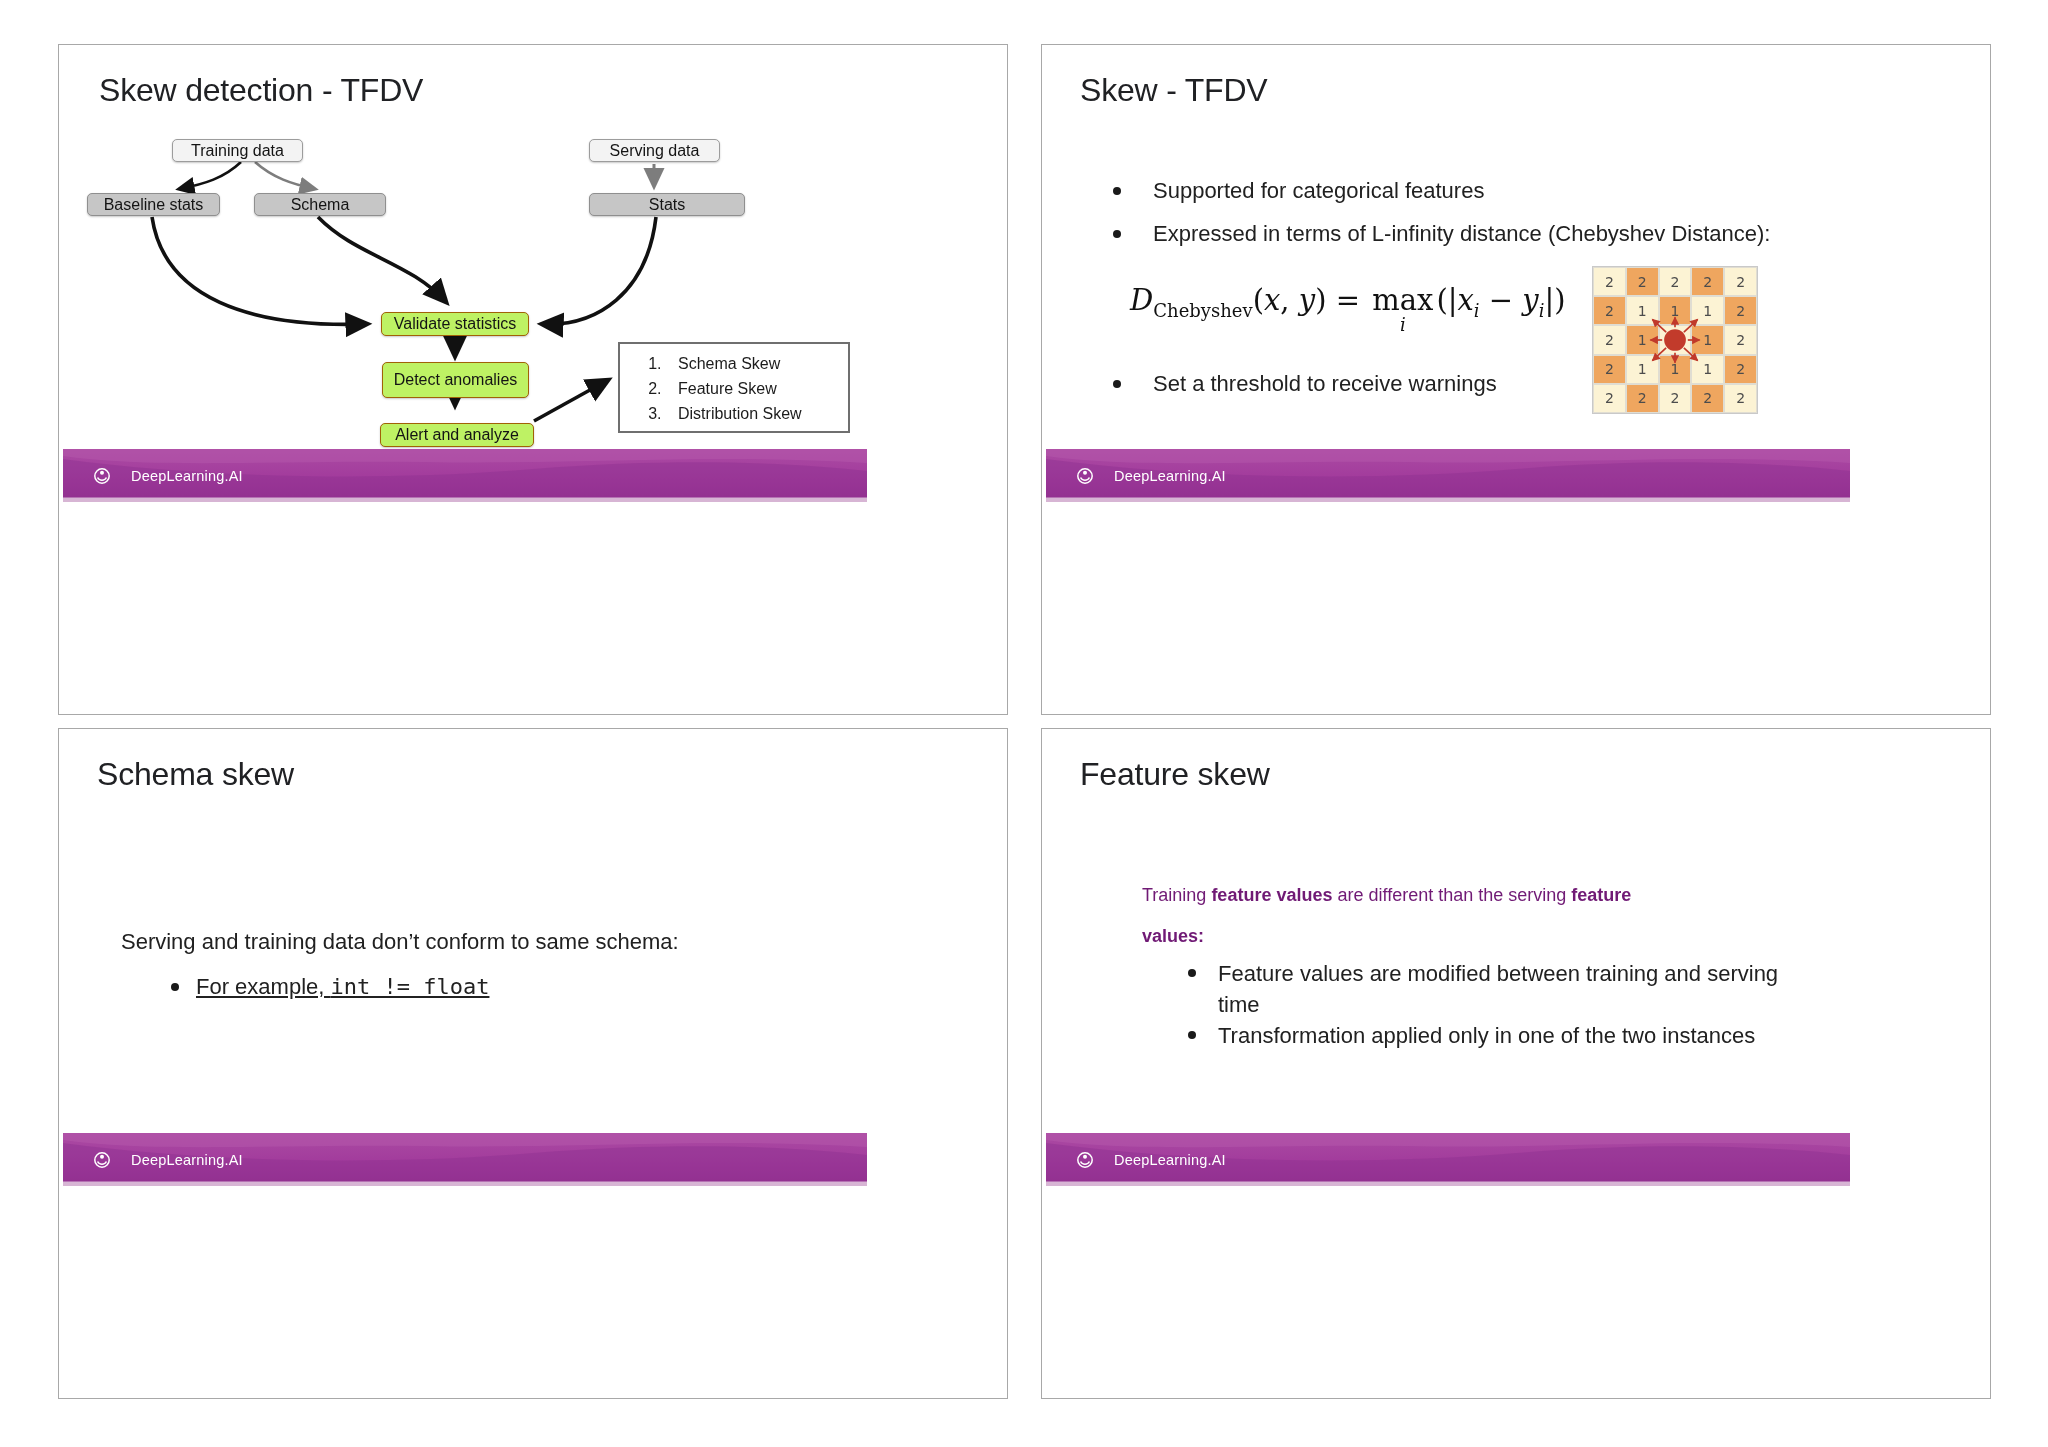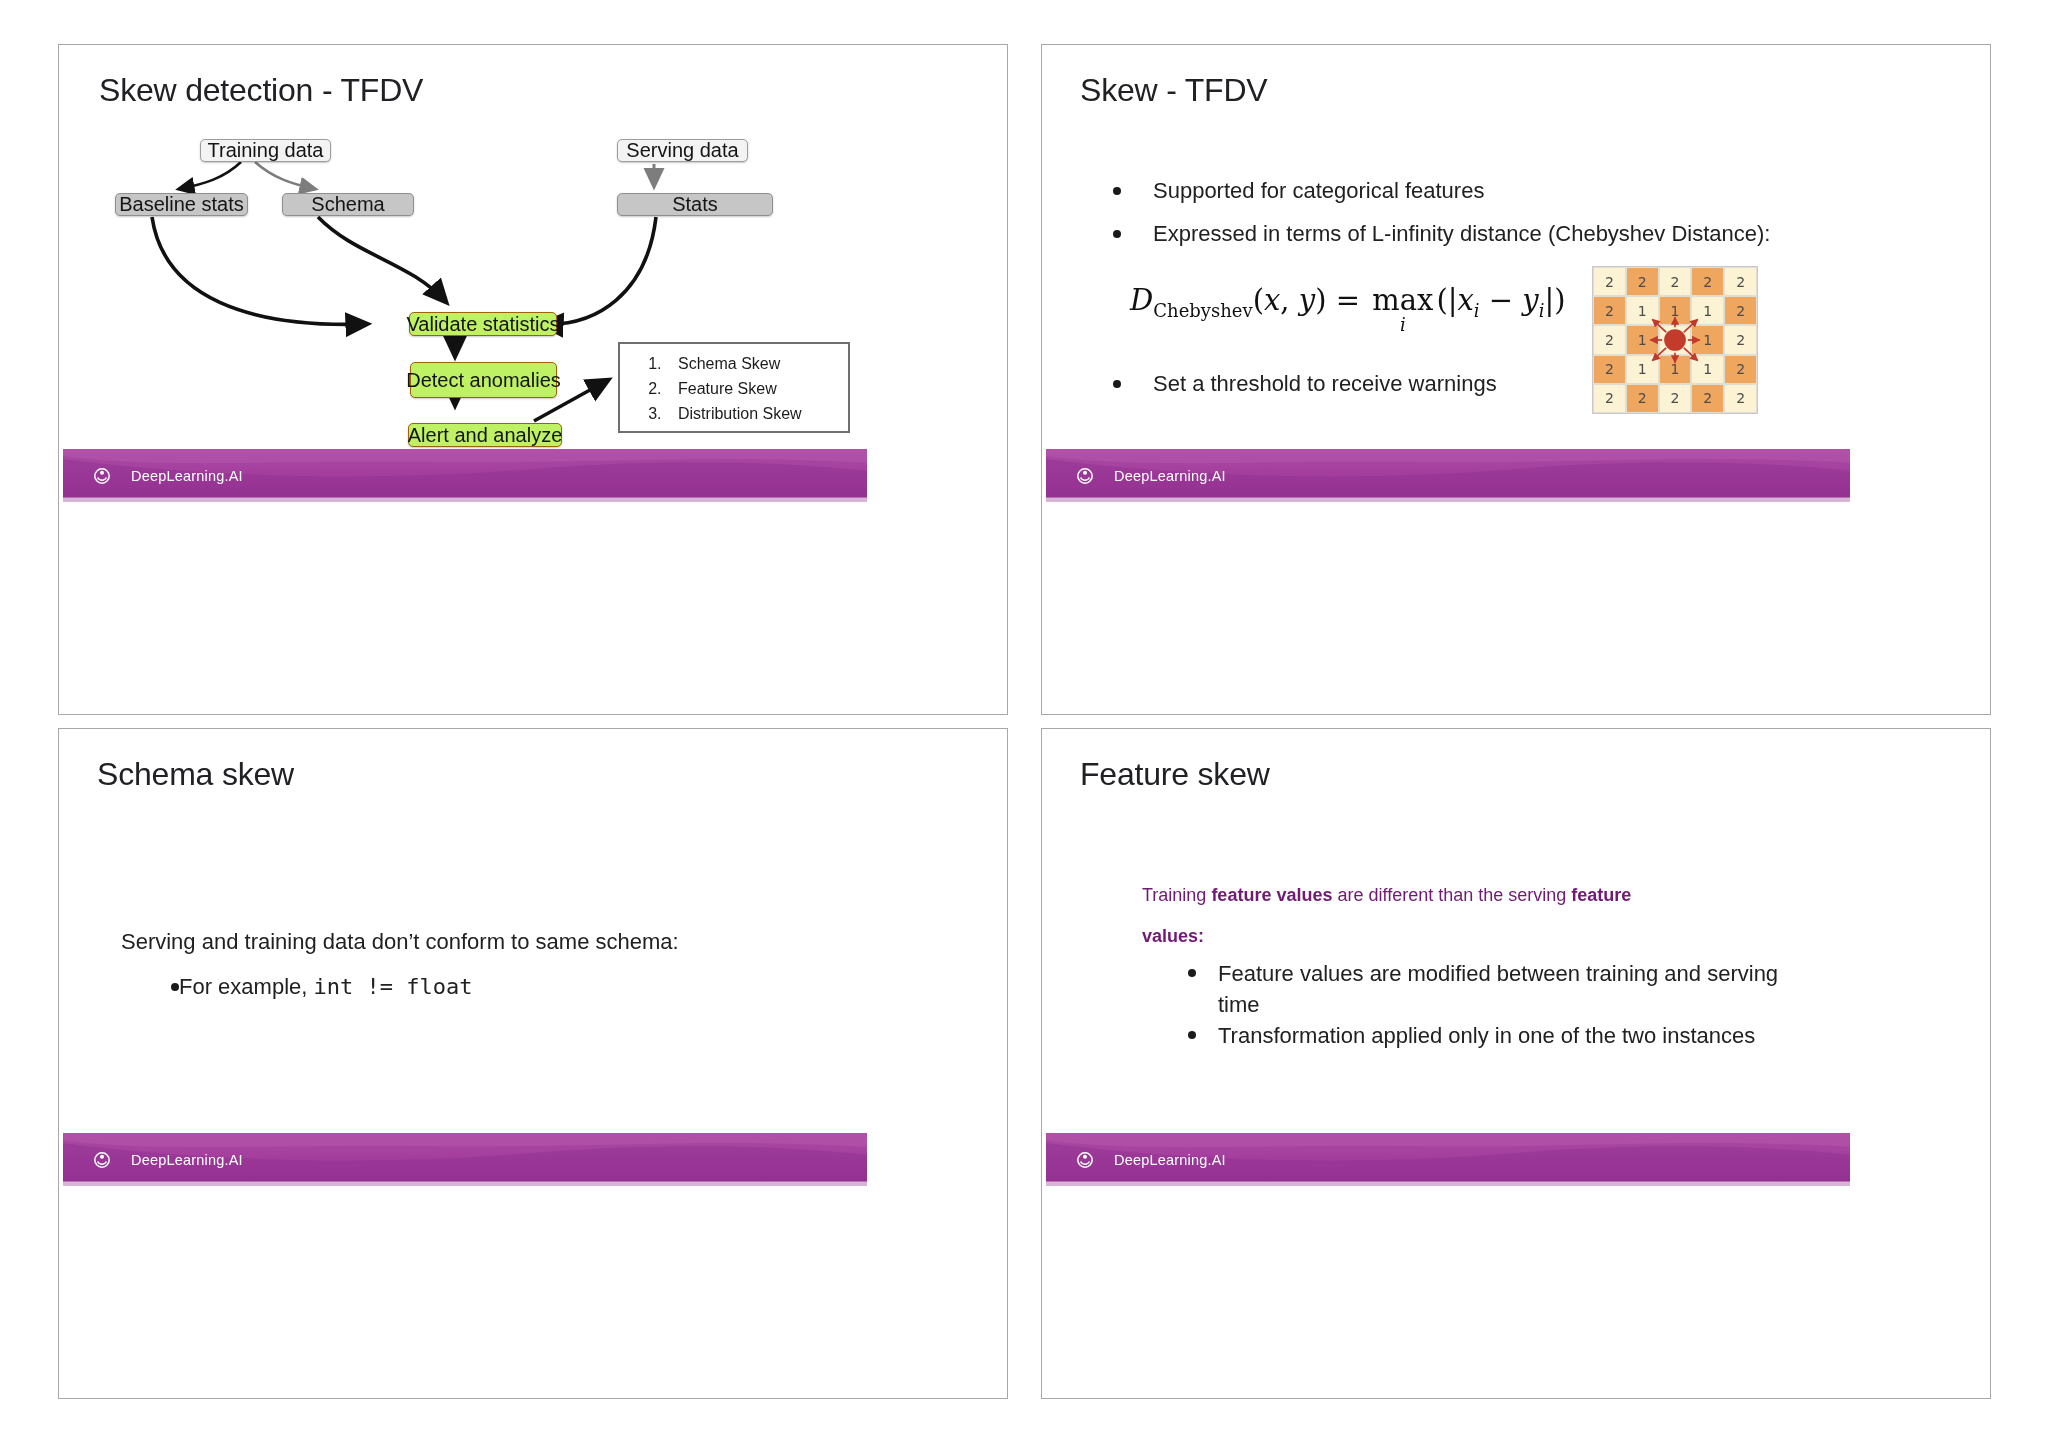--- a/index.html
+++ b/index.html
@@ -20,21 +20,21 @@
             background:linear-gradient(180deg,#ab4ba3 0%, #a23b9c 55%, #952f90 100%);
             overflow:hidden; display:flex; align-items:center; }
   .banner .wave { position:absolute; inset:0; width:100%; height:100%; }
   .logo { position:relative; display:flex; align-items:center; gap:20px; margin-left:30px; color:#fff;
           font-size:14.5px; letter-spacing:0.2px; z-index:2; }
   .logo svg { display:block; }
 
   
   .flow-svg { position:absolute; left:0; top:0; }
   .node { position:absolute; display:flex; align-items:center; justify-content:center;
-          font-size:20px; color:#141414; border-radius:5px; box-shadow:0 1px 2px rgba(0,0,0,.22); white-space:nowrap;margin-left:28px; }
+          font-size:16px; color:#141414; border-radius:5px; box-shadow:0 1px 2px rgba(0,0,0,.22); white-space:nowrap; }
   .node-light { background:#f3f3f3; border:1px solid #9c9c9c; }
   .node-mid   { background:#c6c6c6; border:1px solid #8f8f8f; }
   .node-dark  { background:#bef264; border:1px solid #a16207; }
 
   .skewbox { position:absolute; left:559px; top:297px; width:232px; height:91px; background:#fff; border:2px solid #6f6f6f; }
   .skewbox ol { margin:11px 0 0 0; padding-left:46px; font-size:16px; color:#1c1c1c; }
   .skewbox li { margin-bottom:7px; padding-left:12px; }
 
   
   .bullet { position:absolute; display:flex; font-size:22px; color:#212121; }
@@ -213,21 +213,21 @@
     </div>
   </div>
 
   <div class="slide s3">
     <div class="title">Schema skew</div>
 
     <div class="lead" style="left:62px;top:200px;">Serving and training data don’t conform to same schema:</div>
 
     <div class="bullet" style="left:112px;top:245px;">
       <span class="dot"></span>
-      <span class="btext" style="margin-left:0;"><span>For example, </span><span class="mono">int != float</span></span>
+      <span class="btext" style="margin-left:17px;text-decoration:underline;"><span>For example, </span><span class="mono">int != float</span></span>
     </div>
 
     <div class="banner">
       <svg class="wave" viewBox="0 0 804 53" preserveAspectRatio="none">
         <path d="M0,0 L804,0 L804,14 C640,4 520,16 360,13 C220,11 90,20 0,7 Z" fill="#b558ab" opacity="0.55"></path>
         <path d="M0,10 C150,30 330,32 470,20 C610,9 720,13 804,22 L804,53 L0,53 Z" fill="#8e3090" opacity="0.45"></path>
         <rect y="48.5" width="804" height="4.5" fill="#e3cde0" opacity="0.85"></rect>
       </svg>
       <div class="logo">
         <svg width="18" height="18" viewBox="0 0 18 18">

